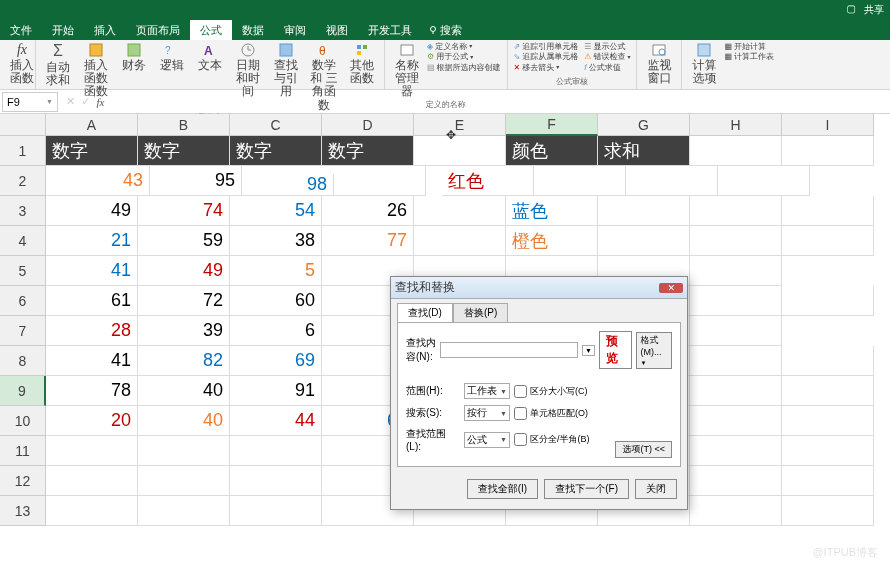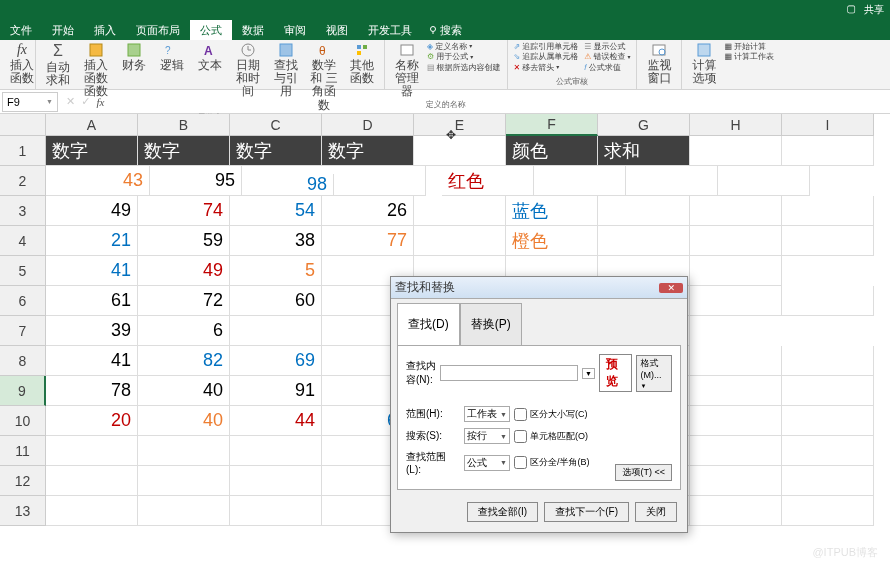--- a/index.html
+++ b/index.html
@@ -52,21 +52,21 @@
 .c-black { color: #000; }
 
 .cursor-icon { position: absolute; left: 446px; top: 128px; pointer-events: none; font-size: 12px; color: #333; }
 
 
 .dialog { position: absolute; left: 390px; top: 276px; width: 298px; background: #f0f0f0; border: 1px solid #888; box-shadow: 2px 2px 10px rgba(0,0,0,0.3); font-size: 10px; }
 .dlg-title { height: 22px; background: linear-gradient(#e8f0fa, #cfe0f2); display: flex; align-items: center; justify-content: space-between; padding: 0 4px; border-bottom: 1px solid #aaa; }
 .dlg-title span:first-child { color: #333; font-size: 12px; }
 .dlg-close { background: #c75050; color: #fff; padding: 0 8px; font-size: 9px; border-radius: 2px; cursor: pointer; }
 .dlg-tabs { display: flex; padding: 4px 6px 0; gap: 0; }
-.dlg-tab { padding: 12px 10px; border: 1px solid #aaa; background: #fff; font-size: 12px; cursor: pointer; border-bottom: none; }
+.dlg-tab { padding: 2px 10px; border: 1px solid #aaa; background: #fff; font-size: 10px; cursor: pointer; border-bottom: none; }
 .dlg-tab:not(.active) { background: #e8e8e8; }
 .dlg-body { border: 1px solid #aaa; margin: 0 6px 6px; padding: 8px; background: #fff; position: relative; }
 .dlg-row { display: flex; align-items: center; gap: 4px; margin-bottom: 6px; }
 .dlg-row label { width: 54px; }
 .dlg-row input[type=text] { flex: 0 0 72px; height: 16px; border: 1px solid #aaa; font-size: 10px; padding: 0 2px; }
 .dlg-row .combo { flex: 0 0 46px; height: 16px; border: 1px solid #aaa; display: flex; align-items: center; justify-content: space-between; padding: 0 2px; background: #fff; }
 .dlg-row .combo .arr { font-size: 7px; color: #555; }
 .preview-box { border: 1px solid #888; padding: 1px 6px; color: #c00; font-size: 12px; letter-spacing: 2px; font-weight: bold; }
 .fmt-btn { border: 1px solid #888; background: #eee; padding: 1px 4px; font-size: 9px; cursor: pointer; }
 .chk { display: flex; align-items: center; gap: 3px; font-size: 9px; }
@@ -359,20 +359,21 @@
       <div class="cell num c-black" style="width: 92px;">60</div>
       <div class="cell num c-orange" style="width: 92px;">5</div>
       <div class="cell" style="width: 92px;"></div>
       <div class="cell" style="width: 92px;"></div>
       <div class="cell" style="width: 92px;"></div>
       <div class="cell" style="width: 92px;"></div>
       <div class="cell" style="width: 92px;"></div>
     </div>
     <div class="row">
       <div class="rowh">7</div>
+      <div class="cell num c-red" style="width: 92px;">28</div>
       <div class="cell num c-black" style="width: 92px;">39</div>
       <div class="cell num c-black" style="width: 92px;">6</div>
       <div class="cell" style="width: 92px;"></div>
       <div class="cell" style="width: 92px;"></div>
       <div class="cell" style="width: 92px;"></div>
       <div class="cell" style="width: 92px;"></div>
       <div class="cell" style="width: 92px;"></div>
     </div>
     <div class="row">
       <div class="rowh">8</div>

